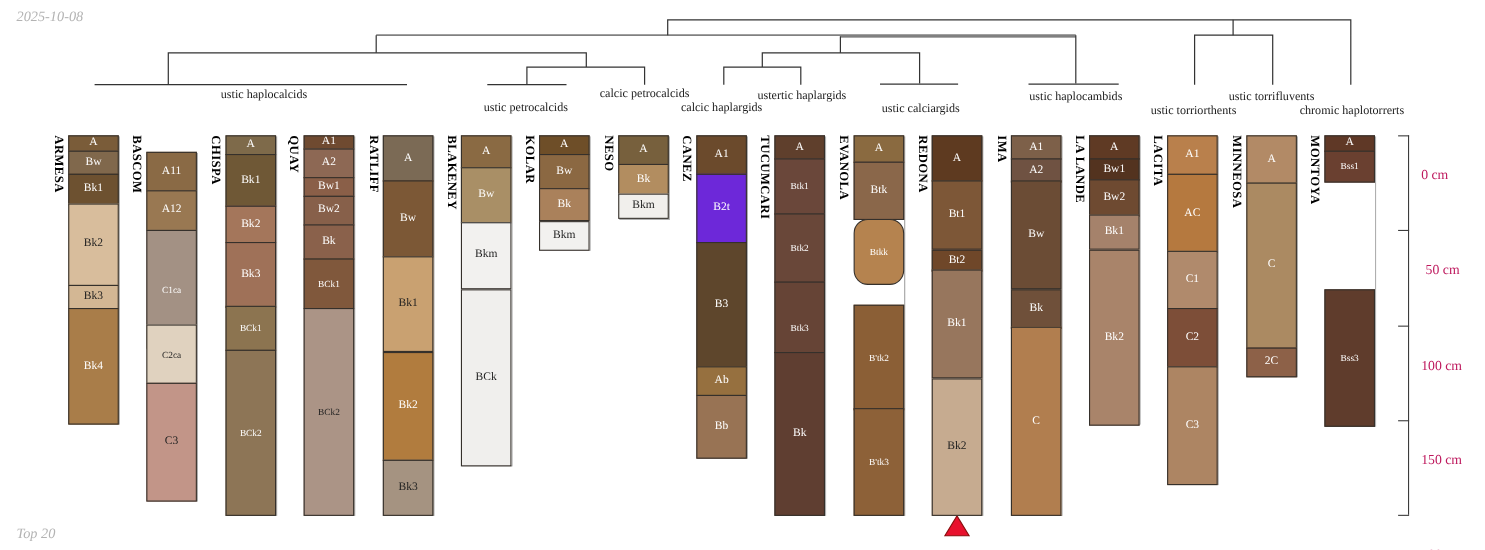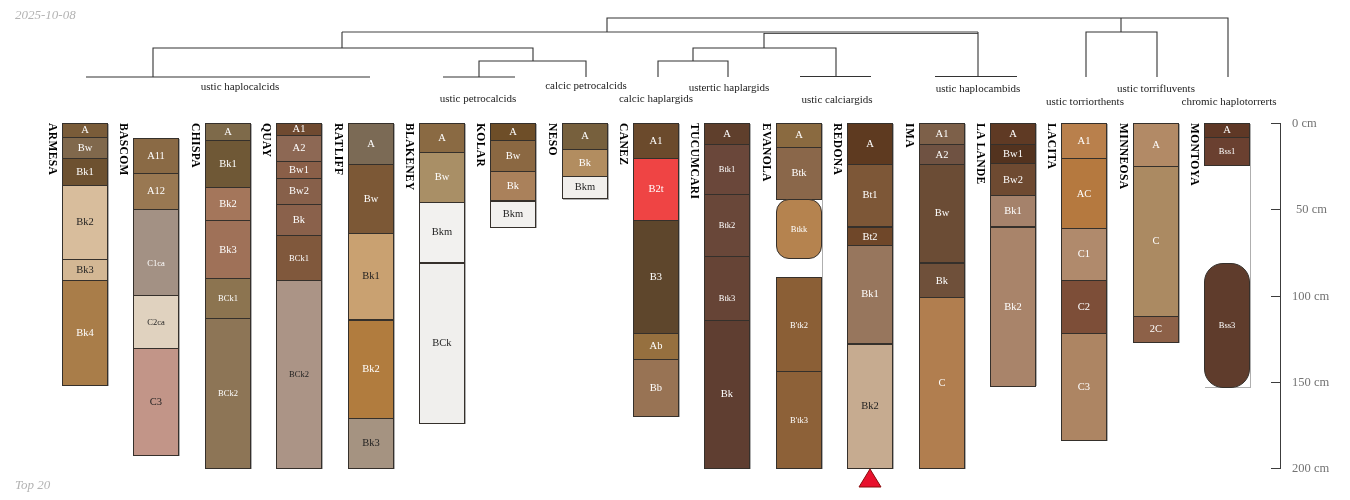--- a/index.html
+++ b/index.html
@@ -21,21 +21,21 @@
   }
   .profile-col{position:absolute;box-shadow:1px 1px 0 rgba(110,110,110,.55);}
   .horizon{
     position:absolute;left:0;width:100%;box-sizing:border-box;
     border:1px solid #35302b;display:flex;align-items:center;justify-content:center;
     overflow:hidden;
   }
   .horizon span{font-size:10.5px;line-height:1;}
   .horizon span.small{font-size:8.5px;}
   .axis-line{position:absolute;background:#3c3c3c;}
-  .axis-tick-label{position:absolute;font-size:12.5px;color:#737373;white-space:nowrap;}
+  .axis-tick-label{position:absolute;font-size:12.5px;color:#be185d;white-space:nowrap;margin-top:36px;}
 </style>
 </head>
 <body>
 
 <div id="stage">
 
   <div class="meta-label date">2025-10-08</div>
   <div class="meta-label caption">Top 20</div>
 
   <svg id="tree" width="1350" height="500" viewBox="0 0 1350 500">
@@ -218,21 +218,21 @@
         </div>
         <div class="horizon" style="top: 53px; height: 23px; background: rgb(241, 239, 236);">
           <span style="color: rgb(31, 31, 31);">Bkm</span>
         </div>
       </div>
       <div class="profile-name" style="left: 630px; top: 123px;">CANEZ</div>
       <div class="profile-col" style="left: 633px; top: 123px; width: 46px; height: 293px;">
         <div class="horizon" style="top: 0px; height: 36px; background: rgb(107, 74, 44);">
           <span style="color: rgb(255, 255, 255);">A1</span>
         </div>
-        <div class="horizon" style="top: 35px; height: 63px; background: #ef4444; text-align: right;">
+        <div class="horizon" style="top: 35px; height: 63px; background: #6d28d9; text-align: right;">
           <span style="color: rgb(255, 255, 255);">B2t</span>
         </div>
         <div class="horizon" style="top: 97px; height: 115px; background: rgb(94, 70, 44);">
           <span style="color: rgb(255, 255, 255);">B3</span>
         </div>
         <div class="horizon" style="top: 210px; height: 27px; background: rgb(150, 112, 63);">
           <span style="color: rgb(255, 255, 255);">Ab</span>
         </div>
         <div class="horizon" style="top: 236px; height: 58px; background: rgb(152, 115, 84);">
           <span style="color: rgb(255, 255, 255);">Bb</span>
@@ -359,21 +359,21 @@
         </div>
       </div>
       <div class="profile-name" style="left: 1201px; top: 123px;">MONTOYA</div>
       <div class="profile-col" style="left: 1204px; top: 123px; width: 46px; height: 264px;">
         <div class="horizon" style="top: 0px; height: 15px; background: rgb(95, 56, 38);">
           <span style="color: rgb(255, 255, 255);">A</span>
         </div>
         <div class="horizon" style="top: 14px; height: 29px; background: rgb(106, 64, 48);">
           <span class="small" style="color: rgb(255, 255, 255);">Bss1</span>
         </div>
-        <div class="horizon" style="top: 140px; height: 125px; background: rgb(95, 60, 44); border-radius: 19px;">
+        <div class="horizon" style="top: 140px; height: 125px; background: rgb(95, 60, 44);">
           <span class="small" style="color: rgb(255, 255, 255);">Bss3</span>
         </div>
       </div>
     </div>
   <div id="axis">
       <div class="axis-line" style="left: 1280px; top: 123px; width: 1px; height: 345px;"></div>
       <div class="axis-line" style="left: 1271px; top: 123px; width: 10px; height: 1px;"></div>
       <div class="axis-tick-label" style="left: 1292px; top: 116px;">0 cm</div>
       <div class="axis-line" style="left: 1271px; top: 209.25px; width: 10px; height: 1px;"></div>
       <div class="axis-tick-label" style="left: 1296px; top: 202.25px;">50 cm</div>

